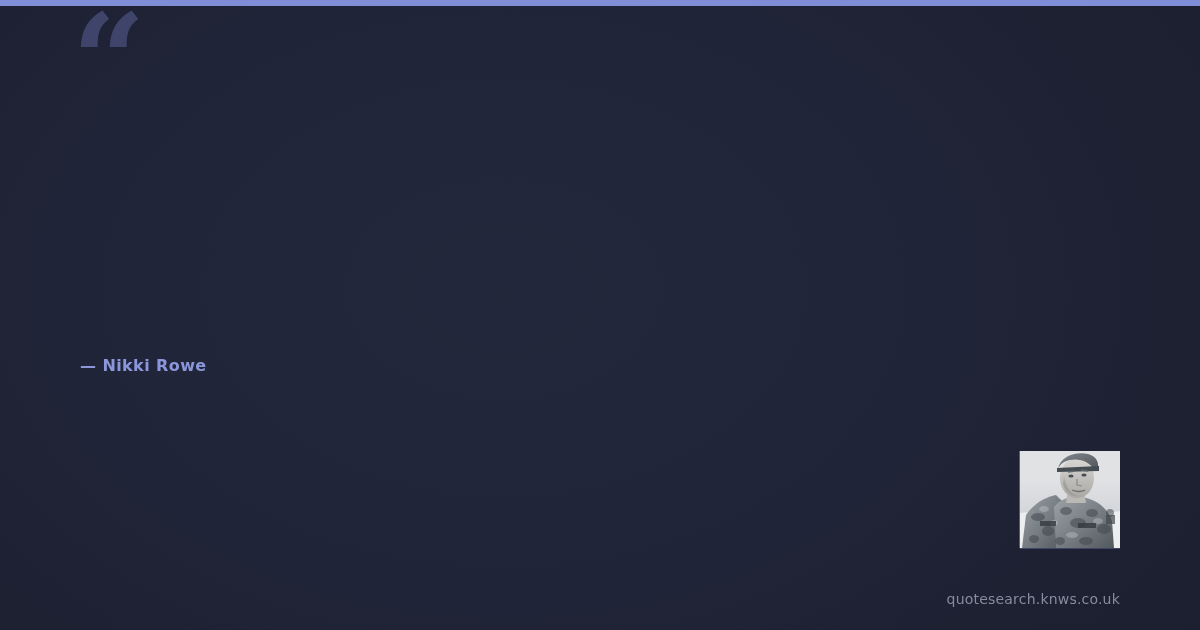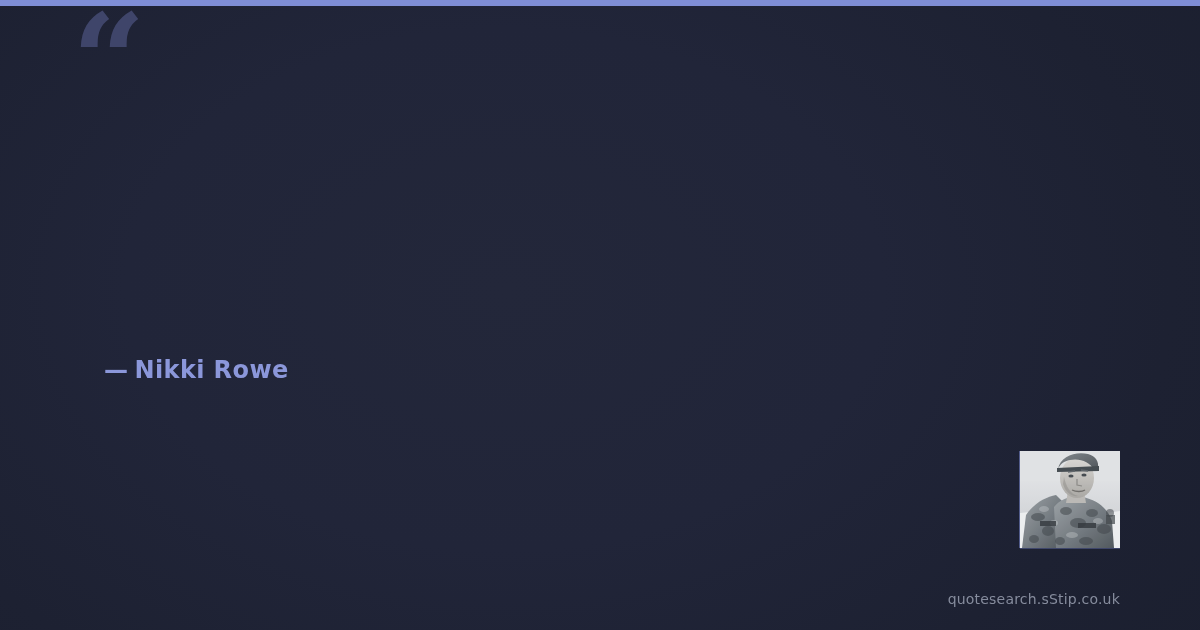--- a/index.html
+++ b/index.html
@@ -55,26 +55,25 @@
     font-weight: 400;
     color: #f2f3f8;
     letter-spacing: 0.1px;
     white-space: pre-wrap;
   }
 
   .quote-author {
     position: absolute;
     left: 80px;
     top: 356px;
-    font-size: 24px;
+    font-size: 16px;
     font-weight: 700;
     color: #8b97da;
     letter-spacing: 0.4px;
     white-space: nowrap;
-    margin-left: 24px;
   }
   .quote-author .dash {
     display: inline-block;
     margin-right: 6px;
   }
 
   
   .author-thumb {
     position: absolute;
     left: 1020px;
@@ -181,15 +180,15 @@
       <ellipse cx="64" cy="24" rx="2.6" ry="1.6" fill="#40464b"></ellipse>
       <path d="M48 21 L55 20" stroke="#5a6065" stroke-width="1.4" fill="none"></path>
       <path d="M61 19 L68 20" stroke="#5a6065" stroke-width="1.4" fill="none"></path>
       <path d="M57 28 L57 34 L62 35" stroke="#878582" stroke-width="1.2" fill="none"></path>
       <path d="M52 39 C56 41 62 41 65 39" stroke="#6c6a67" stroke-width="1.3" fill="none"></path>
 
       <rect x="0" y="0" width="100" height="97" fill="#ffffff" opacity="0.04"></rect>
     </svg>
   </div>
 
-  <div class="watermark">quotesearch.sStip.co.uk</div>
+  <div class="watermark">quotesearch.knws.co.uk</div>
 
 </div>
 
 </body></html>

